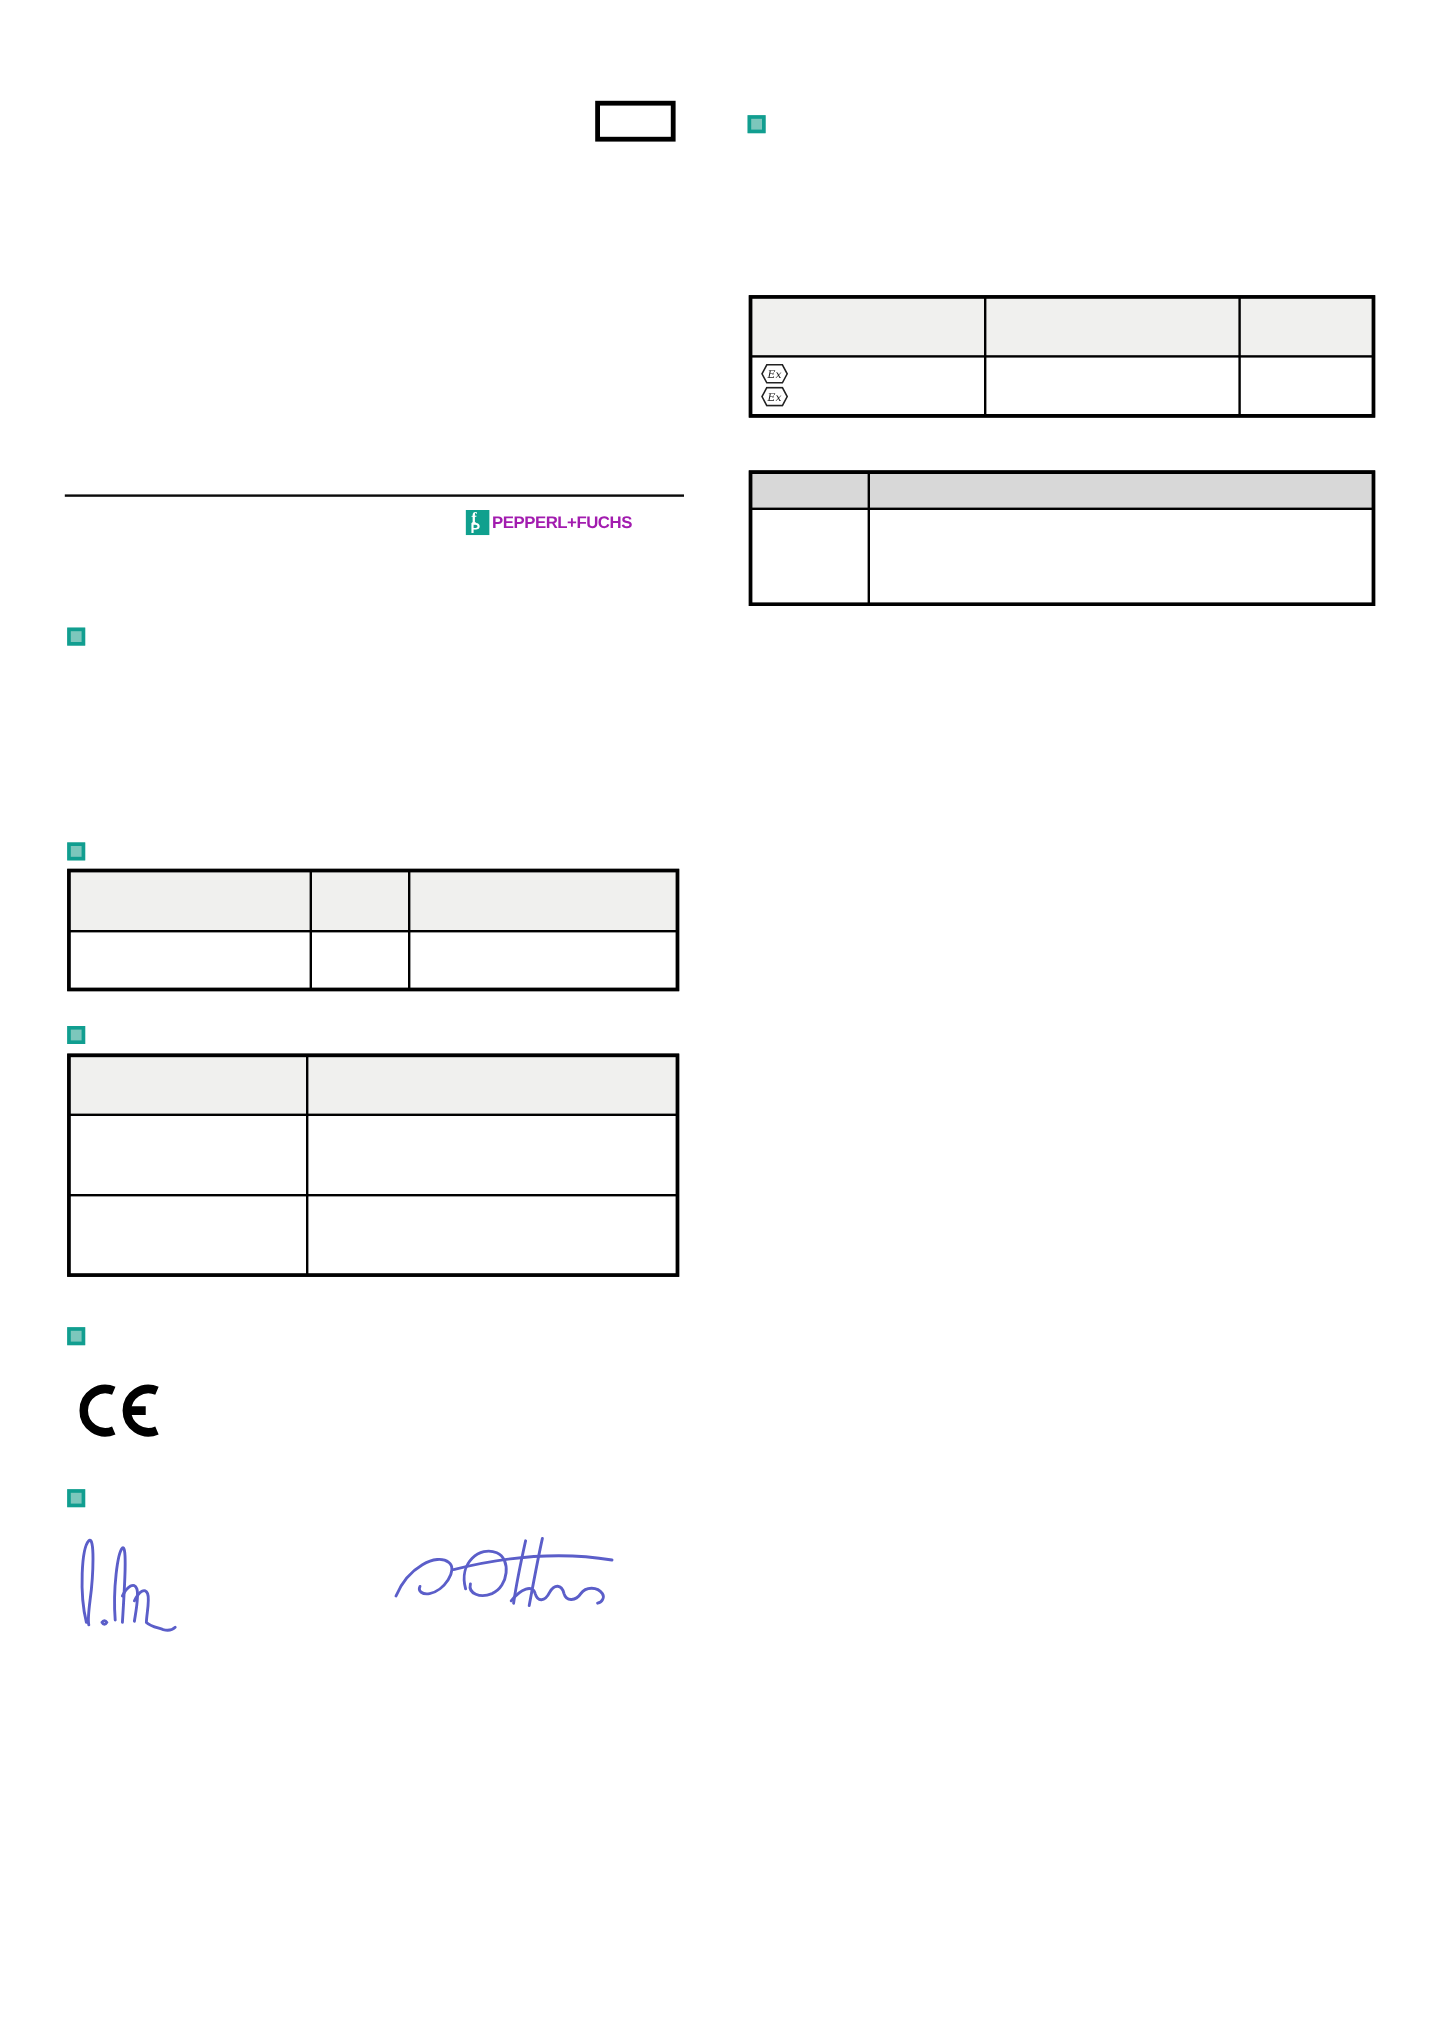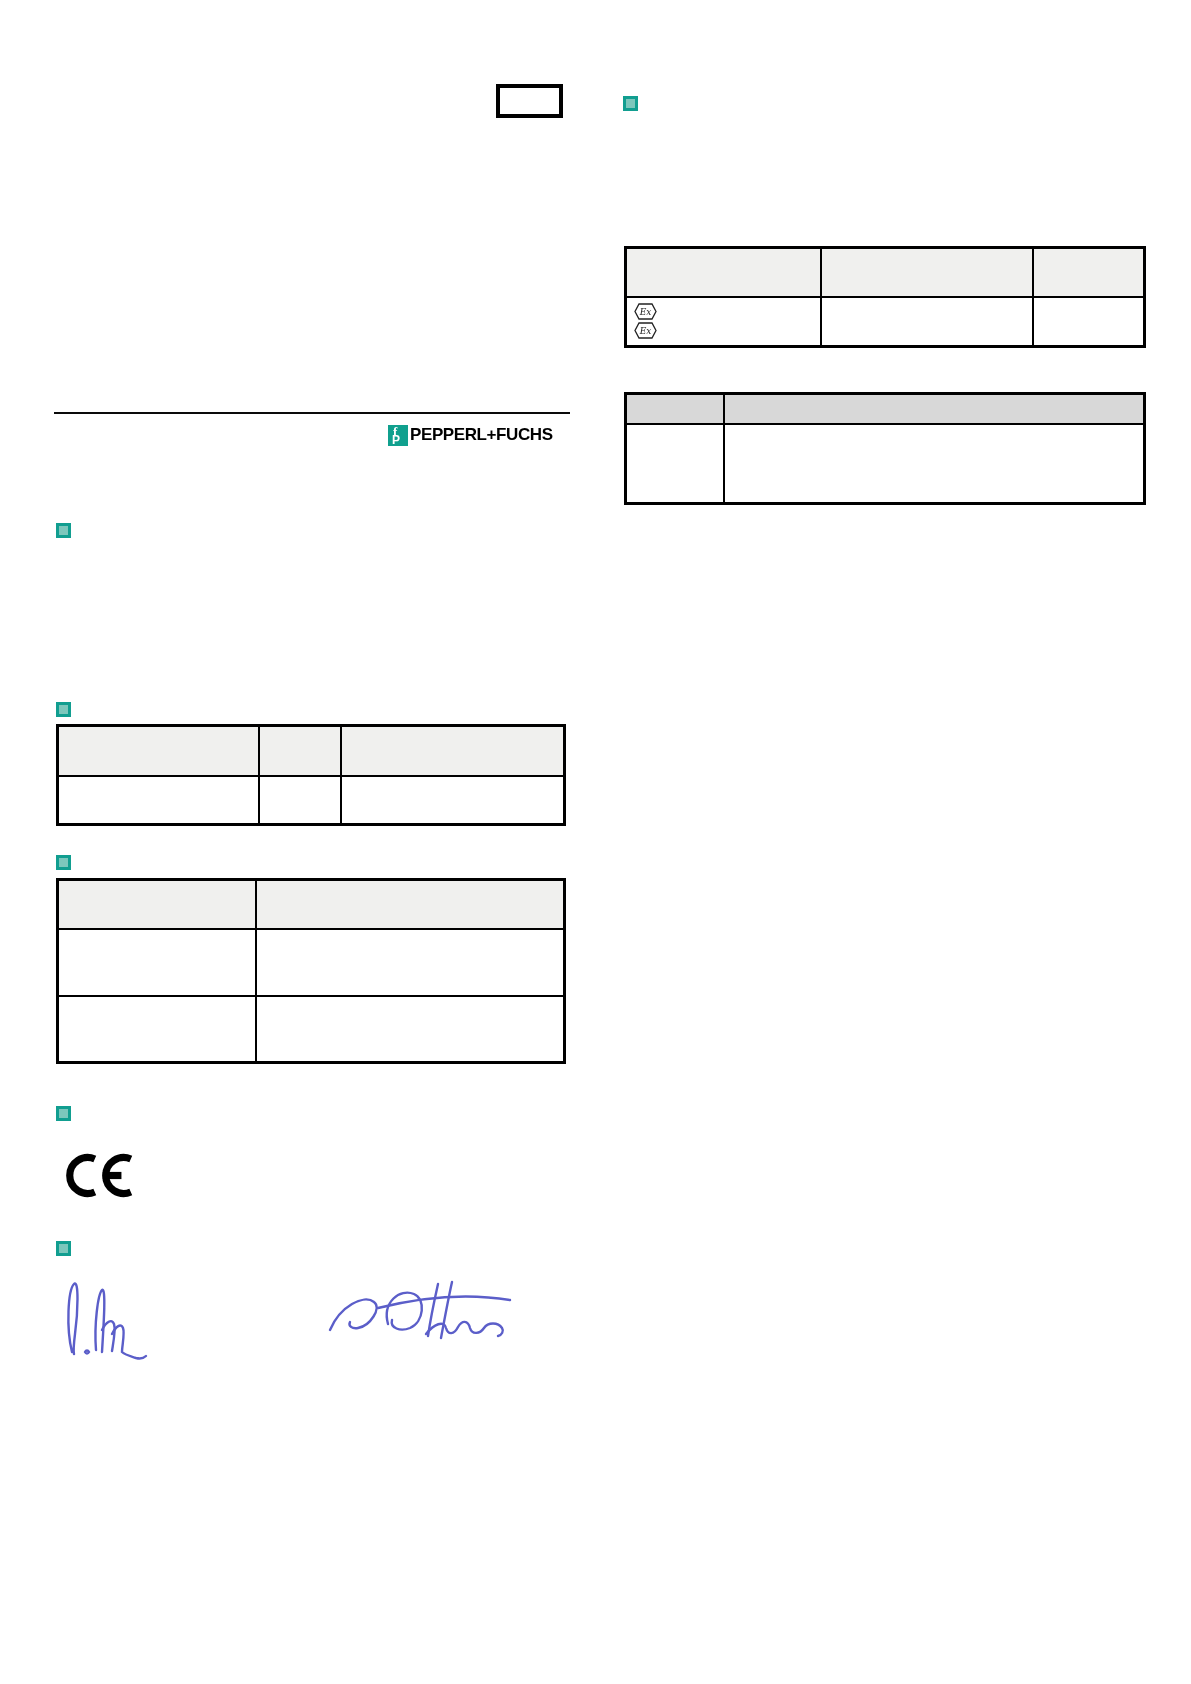--- a/index.html
+++ b/index.html
@@ -13,22 +13,22 @@
   
   .marker{position:absolute;width:15px;height:15px;box-sizing:border-box;
           border:3px solid #119e90;background:#7cc7bc;}
 
   
   .rule{position:absolute;left:54px;top:412px;width:516px;height:2px;background:#0a0a0a;}
 
   
   .logo{position:absolute;left:388px;top:424px;height:22px;display:flex;align-items:center;}
   .logo-mark{width:20px;height:21px;display:block;}
-  .logo-text{margin-left:2px;font-size:17px;font-weight:bold;letter-spacing:-0.4px;
-             color:#000000;white-space:nowrap;}
+  .logo-text{margin-left:2px;font-size:14px;font-weight:bold;letter-spacing:-0.4px;
+             color:#a21caf;white-space:nowrap;}
 
   
   .tbl{position:absolute;display:grid;background:#000;border:3px solid #000;
        box-sizing:border-box;gap:2px;}
   .tbl .cell{background:#fff;}
   .tbl .hcell{background:#f0f0ee;}
   .tbl .hcell-dark{background:#d8d8d8;}
 
   
   #r-tbl1{left:624px;top:246px;width:522px;height:102px;

